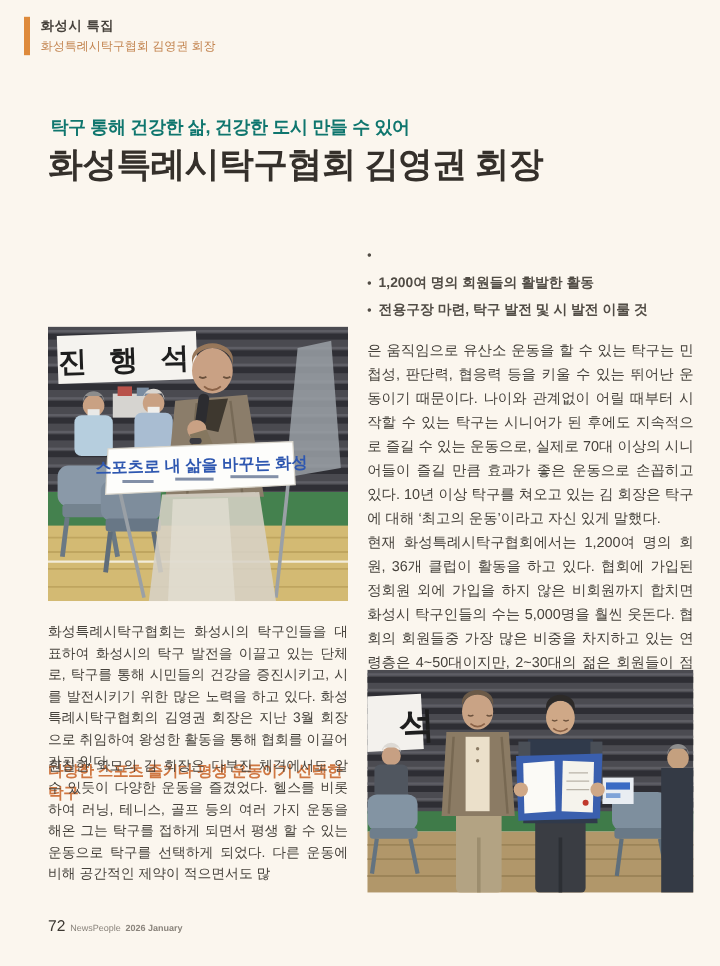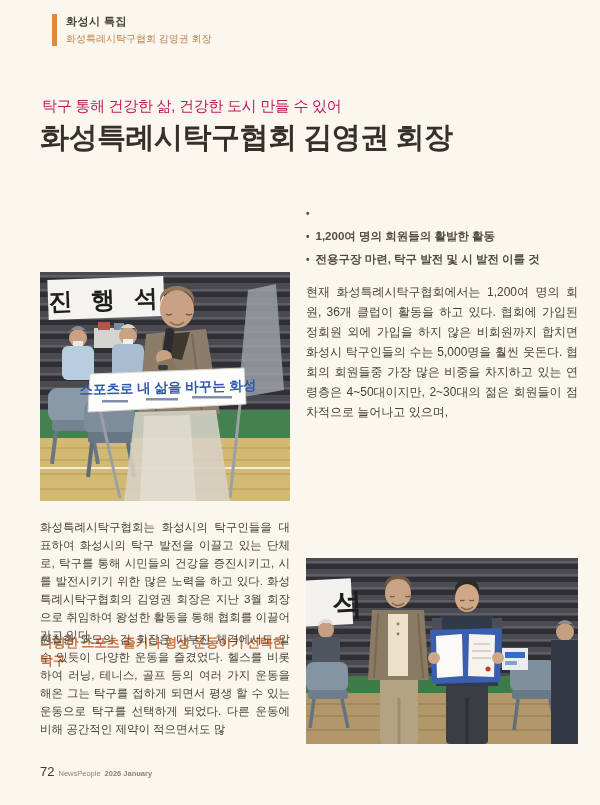--- a/index.html
+++ b/index.html
@@ -7,28 +7,28 @@
     width:600px;height:805px;
     background:#fbf6ee;
     font-family:"Liberation Sans","DejaVu Sans",sans-serif;
     color:#44403b;
     position:relative;
     overflow:hidden;
   }
   #page{position:absolute;inset:0;}
 
   
-  .kicker{position:absolute;left:20px;top:14px;display:flex;align-items:stretch;margin-left:32px;}
+  .kicker{position:absolute;left:20px;top:14px;display:flex;align-items:stretch;}
   .kicker-bar{width:5px;background:#de8a3b;margin-right:9px;}
   .kicker-text{display:flex;flex-direction:column;justify-content:center;}
   .kicker-line1{font-size:11px;font-weight:bold;color:#46413b;letter-spacing:.5px;}
   .kicker-line2{font-size:10px;color:#c2834e;margin-top:3px;}
 
   
-  .hero-subtitle{position:absolute;left:42px;top:97px;font-size:15px;font-weight:normal;color:#be185d;letter-spacing:-.3px;}
+  .hero-subtitle{position:absolute;left:42px;top:97px;font-size:15px;font-weight:bold;color:#0f766e;letter-spacing:-.3px;}
   .hero-title{position:absolute;left:40px;top:118px;font-size:29px;font-weight:bold;
     font-family:"Liberation Serif","DejaVu Serif",serif;color:#35302b;letter-spacing:-.5px;}
 
   
   .highlights{position:absolute;left:306px;top:202px;width:272px;}
   .highlight-item{font-size:11.5px;font-weight:bold;color:#514c45;line-height:23px;display:flex;}
   .highlight-item .dot{color:#514c45;margin-right:6px;font-size:10px;line-height:23px;}
 
   
   .photo1{position:absolute;left:40px;top:272px;width:250px;height:229px;overflow:hidden;}
@@ -176,20 +176,21 @@
         <g fill="#5a6b8c" opacity="0.75">
           <rect x="62" y="128" width="26" height="2.5"></rect>
           <rect x="106" y="126" width="32" height="2.5"></rect>
           <rect x="152" y="124" width="40" height="2.5"></rect>
         </g>
       </g>
     </svg>
   </div>
 
   <div class="col-right-text">
+    <p>은 움직임으로 유산소 운동을 할 수 있는 탁구는 민첩성, 판단력, 협응력 등을 키울 수 있는 뛰어난 운동이기 때문이다. 나이와 관계없이 어릴 때부터 시작할 수 있는 탁구는 시니어가 된 후에도 지속적으로 즐길 수 있는 운동으로, 실제로 70대 이상의 시니어들이 즐길 만큼 효과가 좋은 운동으로 손꼽히고 있다. 10년 이상 탁구를 쳐오고 있는 김 회장은 탁구에 대해 ‘최고의 운동’이라고 자신 있게 말했다.</p>
     <p>현재 화성특례시탁구협회에서는 1,200여 명의 회원, 36개 클럽이 활동을 하고 있다. 협회에 가입된 정회원 외에 가입을 하지 않은 비회원까지 합치면 화성시 탁구인들의 수는 5,000명을 훨씬 웃돈다. 협회의 회원들중 가장 많은 비중을 차지하고 있는 연령층은 4~50대이지만, 2~30대의 젊은 회원들이 점차적으로 늘어나고 있으며,</p>
   </div>
 
   <div class="photo2">
     <svg viewBox="0 0 272 186" preserveAspectRatio="none">
       <rect x="0" y="0" width="272" height="120" fill="#4b4b51"></rect>
       <g fill="#2e2e34">
         <rect x="0" y="6" width="272" height="5"></rect>
           <rect x="0" y="19" width="272" height="5"></rect>
         <rect x="0" y="32" width="272" height="5"></rect>

